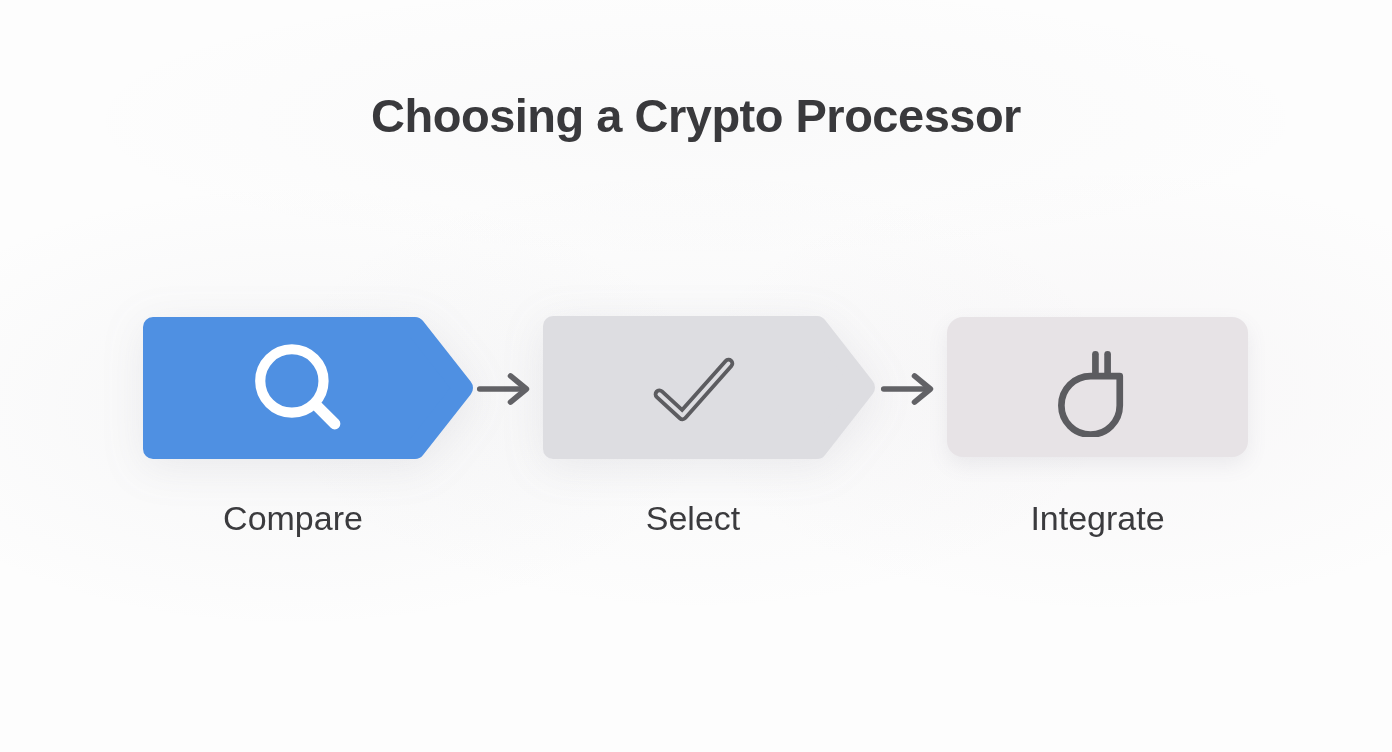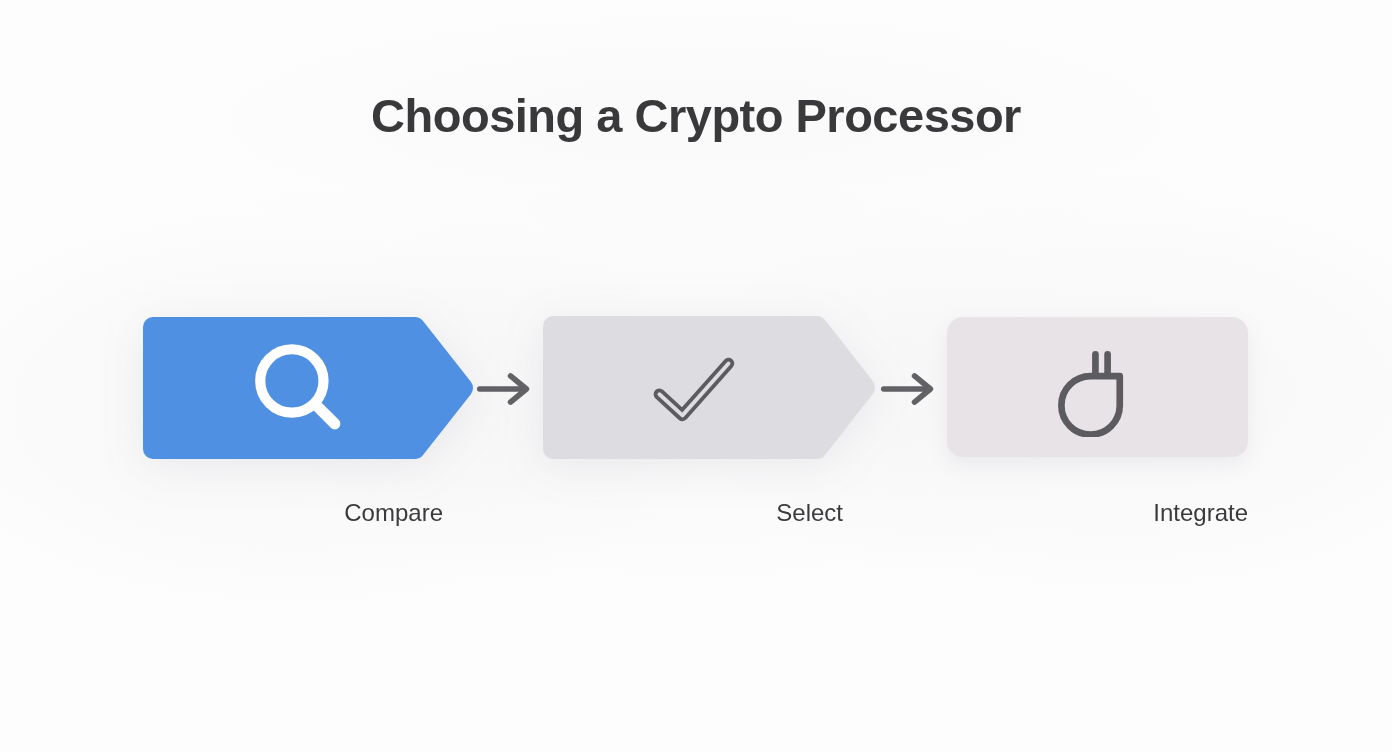--- a/index.html
+++ b/index.html
@@ -50,22 +50,22 @@
     top: 317px;
     width: 301px;
     height: 140px;
     border-radius: 16px;
     background: #e7e3e6;
     box-shadow: 0 8px 20px rgba(110,110,125,0.10);
   }
   .step-label {
     position: absolute;
     top: 499px;
-    text-align: right;
-    font-size: 24px;
+    text-align: center;
+    font-size: 34px;
     font-weight: 400;
     color: #3b3b3e;
   }
   .label-compare  { left: 143px; width: 300px; }
   .label-select   { left: 543px; width: 300px; }
   .label-integrate{ left: 947px; width: 301px; }
 </style>
 </head>
 <body>
 

